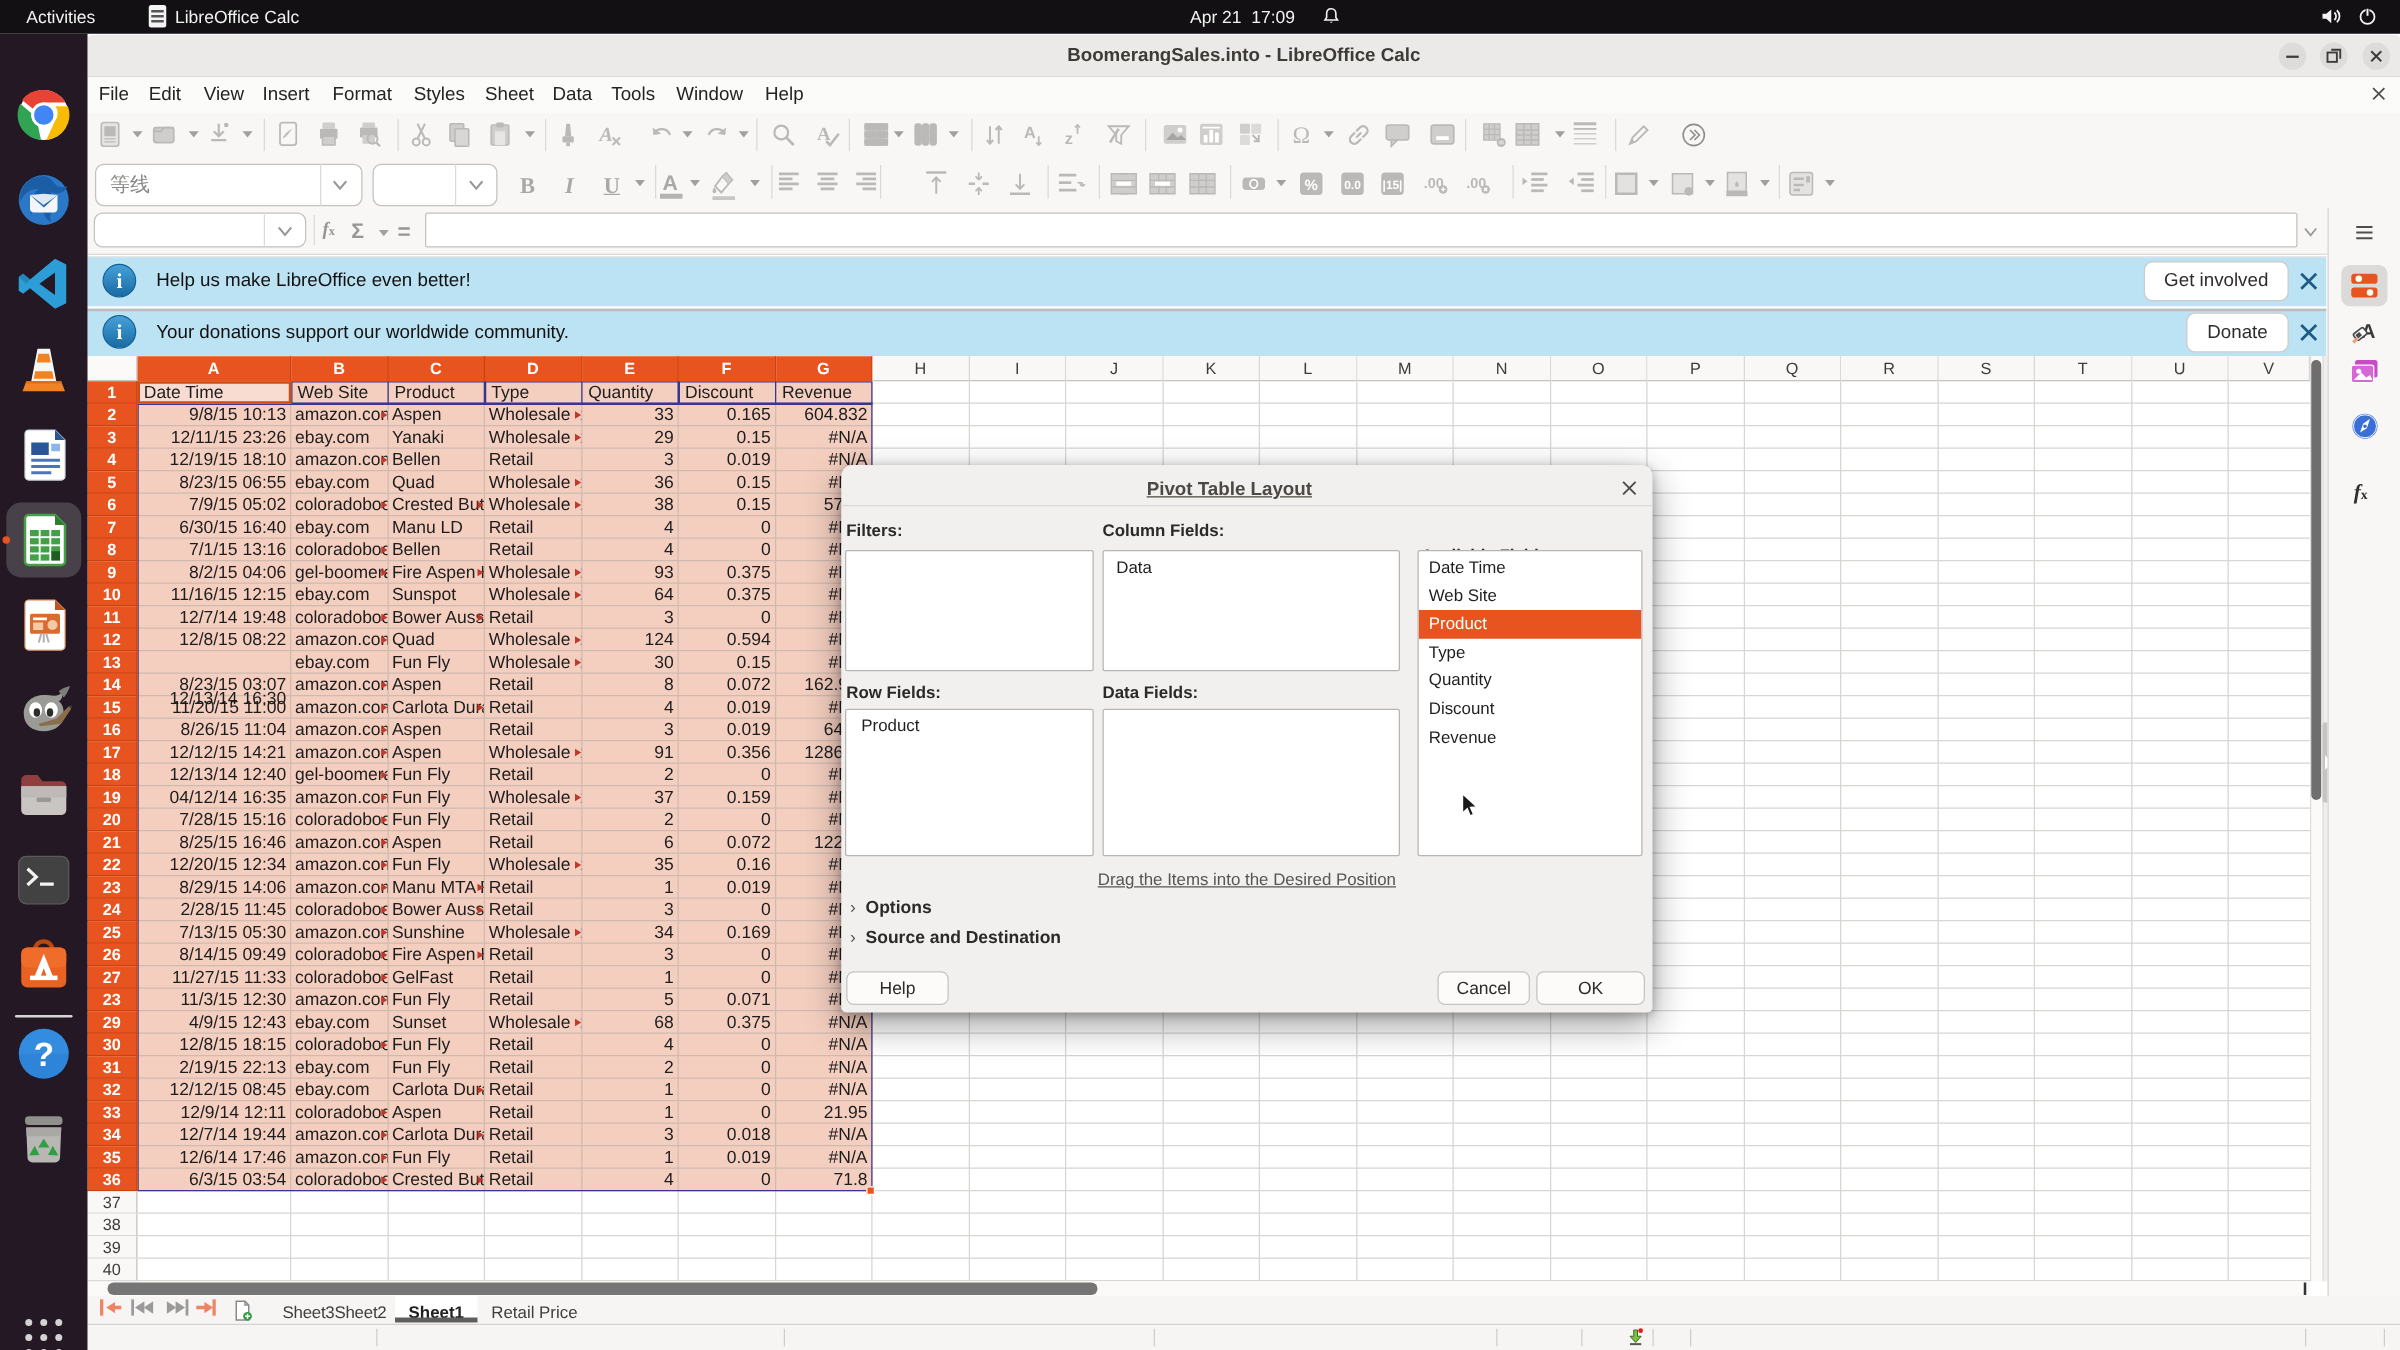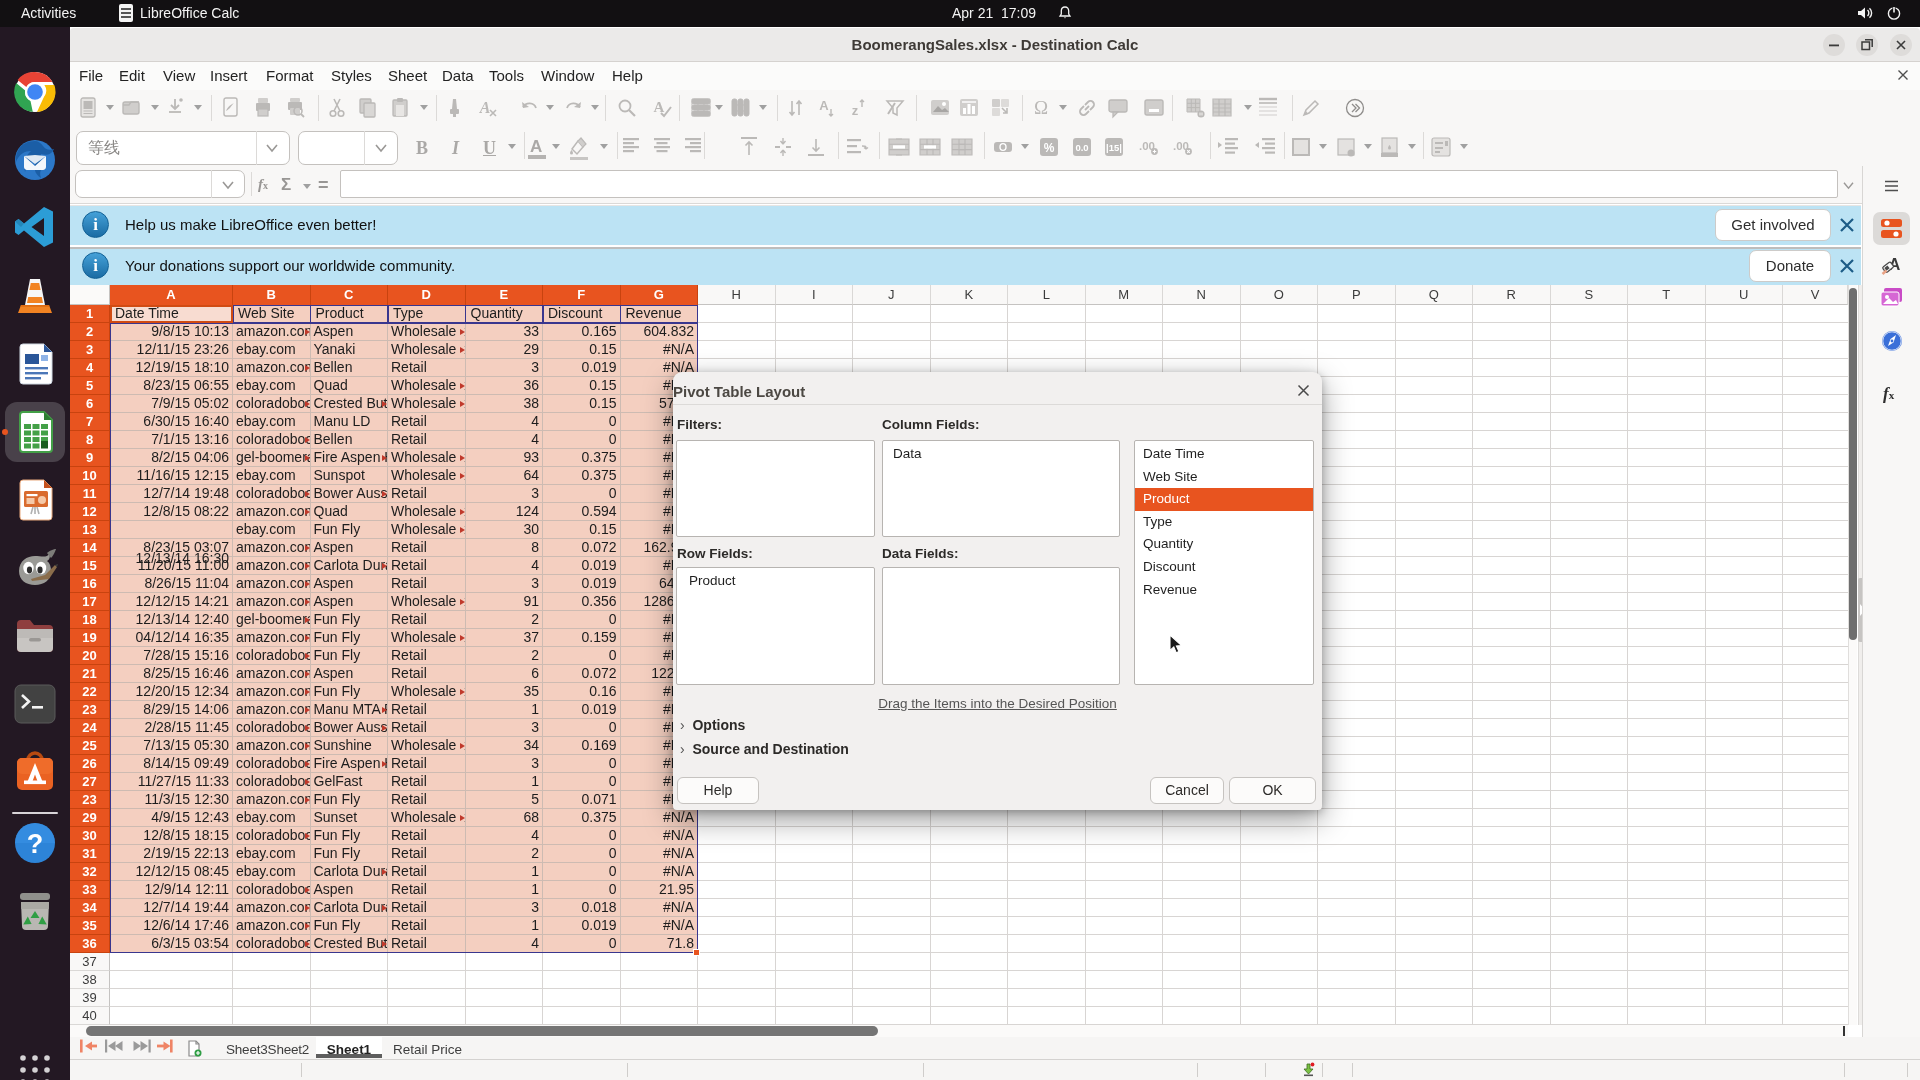--- a/index.html
+++ b/index.html
@@ -199,21 +199,21 @@
         <circle cx="36" cy="12" r="2.8" fill="#d4d2d4"></circle>
         <circle cx="12" cy="24" r="2.8" fill="#d4d2d4"></circle>
         <circle cx="24" cy="24" r="2.8" fill="#d4d2d4"></circle>
         <circle cx="36" cy="24" r="2.8" fill="#d4d2d4"></circle>
         <circle cx="12" cy="36" r="2.8" fill="#d4d2d4"></circle>
         <circle cx="24" cy="36" r="2.8" fill="#d4d2d4"></circle>
         <circle cx="36" cy="36" r="2.8" fill="#d4d2d4"></circle>
       </svg></div>
 </div>
 <div id="titlebar">
-    <div class="title">BoomerangSales.xlsx - Destination Calc</div>
+    <div class="title">BoomerangSales.into - LibreOffice Calc</div>
   </div>
 <div class="wbtn" style="left:1823px;"><svg width="22" height="22" viewBox="0 0 22 22">
       <rect x="6" y="10.5" width="10" height="1.8" fill="#3b3b3b"></rect>
     </svg></div>
 <div class="wbtn" style="left:1856px;"><svg width="22" height="22" viewBox="0 0 22 22">
       <rect x="6" y="8" width="7.5" height="7.5" fill="none" stroke="#3b3b3b" stroke-width="1.5"></rect>
       <path d="M9 5.8 L16.2 5.8 L16.2 13" fill="none" stroke="#3b3b3b" stroke-width="1.5"></path>
     </svg></div>
 <div class="wbtn" style="left:1890px;"><svg width="22" height="22" viewBox="0 0 22 22">
       <path d="M7 7 L15 15 M15 7 L7 15" stroke="#3b3b3b" stroke-width="1.6"></path>
@@ -1122,21 +1122,21 @@
 <div class="ssep" style="left:1322px;"></div>
 <div class="ssep" style="left:1352px;"></div>
 <div class="ssep" style="left:1844px;"></div>
 <div class="ssep" style="left:1907px;"></div>
 <svg class="abs" style="left:1302px;top:1062px;" width="14" height="15" viewBox="0 0 14 15">
     <path d="M5 2 L8 2 L8 7 L11 7 L6.5 12 L2 7 L5 7 Z" fill="#7ac143" stroke="#3e6b1f" stroke-width="0.8"></path>
     <rect x="2" y="12.5" width="9" height="1.6" fill="#555"></rect>
     <circle cx="10.5" cy="2.5" r="1.9" fill="#e01b24"></circle>
   </svg>
 <div id="dialog"></div>
-<div class="abs dtitle" style="left:673px;top:383px;width:621px;text-align:left;font-size:15px;font-weight:bold;color:#4c4843;">Pivot Table Layout</div>
+<div class="abs dtitle" style="left:673px;top:383px;width:621px;text-align:center;font-size:15px;font-weight:bold;color:#4c4843;text-decoration:underline;">Pivot Table Layout</div>
 <svg class="abs" style="left:1296px;top:383px;" width="15" height="15" viewBox="0 0 15 15">
     <path d="M2.5 2.5 L12.5 12.5 M12.5 2.5 L2.5 12.5" stroke="#4a4a4a" stroke-width="1.5"></path>
   </svg>
 <div class="abs" style="left:673px;top:404px;width:649px;height:1px;background:#dcdad8;"></div>
 <div class="dlabel" style="left:677px;top:417px;">Filters:</div>
 <div class="dlabel" style="left:882px;top:417px;">Column Fields:</div>
 <div class="dlabel" style="left:1137px;top:437px;">Available Fields:</div>
 <div class="dbox" style="left:676px;top:440px;width:199px;height:97px;"></div>
 <div class="dbox" style="left:882px;top:440px;width:238px;height:97px;">
     <div style="padding:5px 10px;">Data</div>

